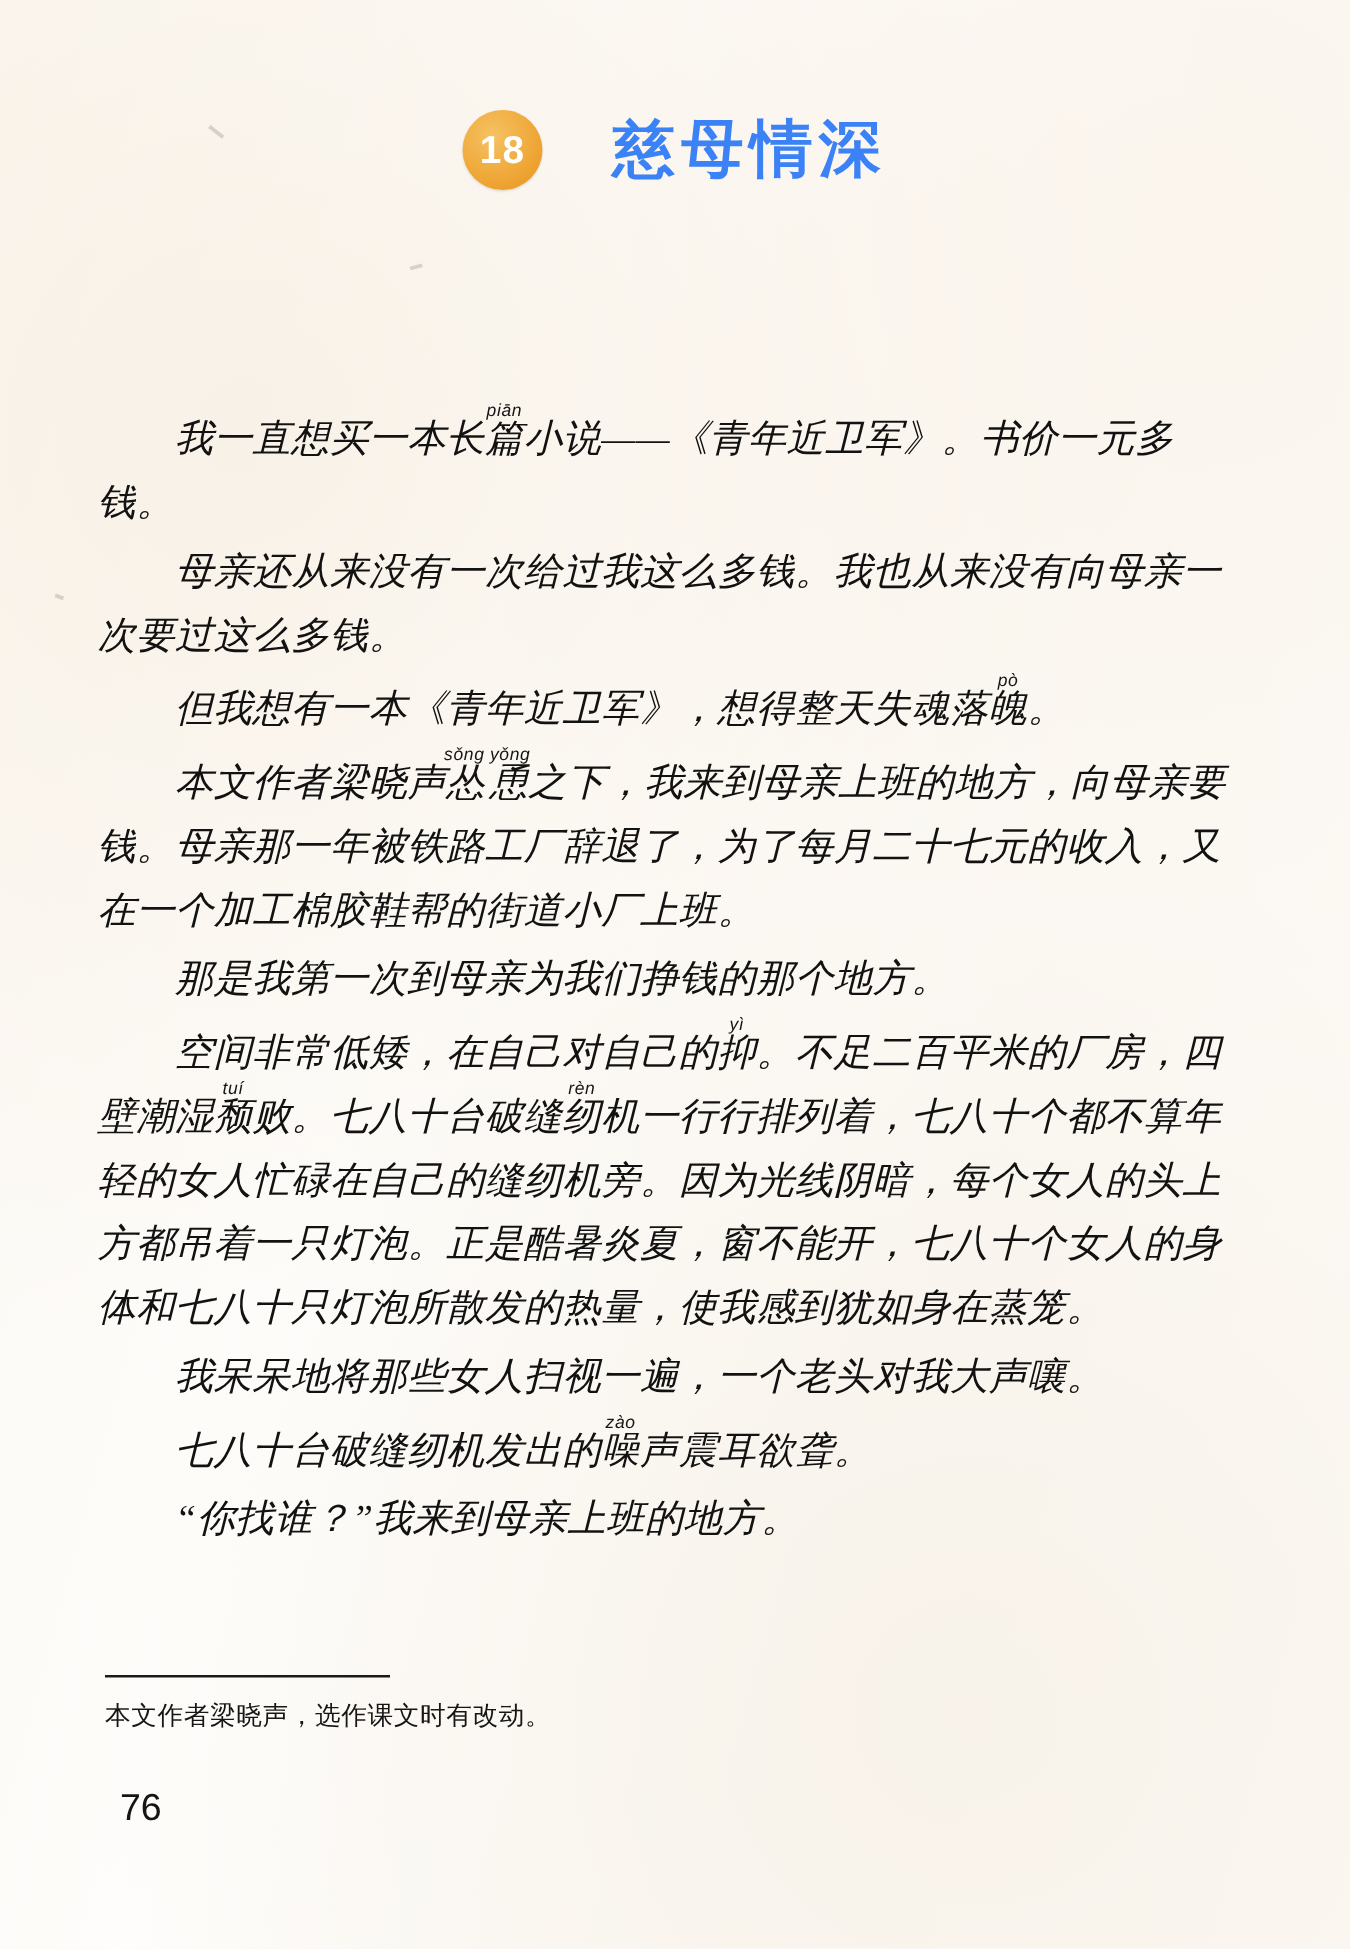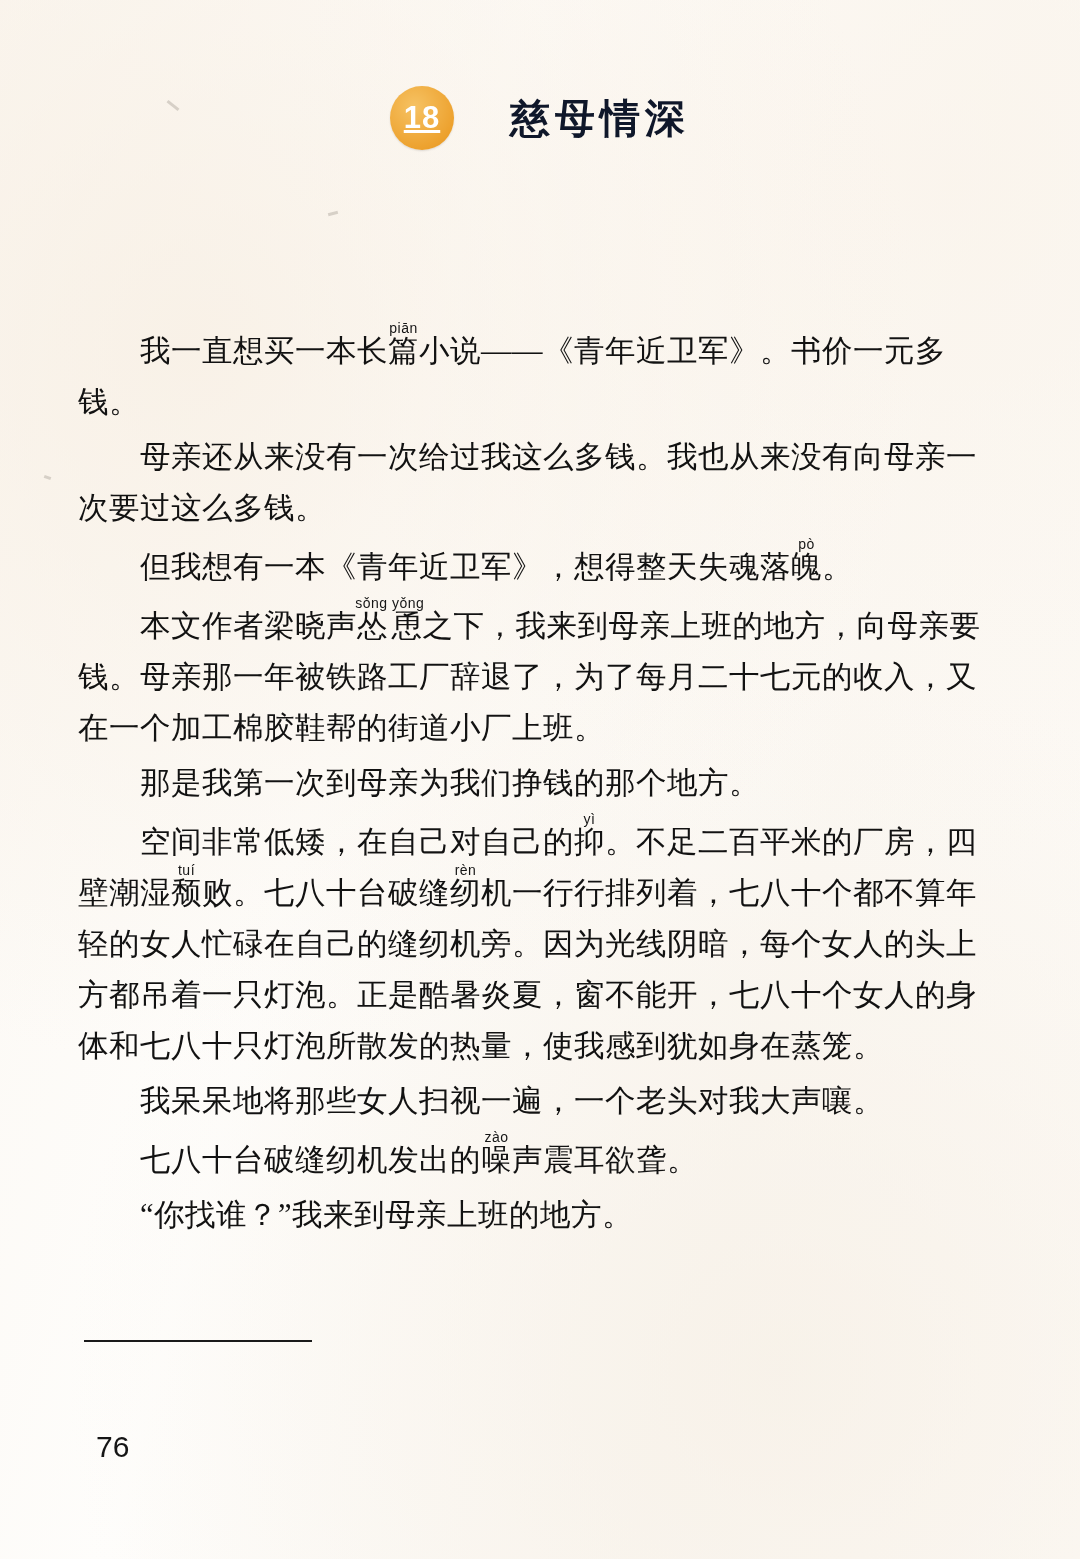--- a/index.html
+++ b/index.html
@@ -49,45 +49,45 @@
     background: radial-gradient(circle at 38% 32%, #f6c263 0%, #eda22f 70%, #e4941f 100%);
     color: #ffffff;
     font-family: "Liberation Sans", sans-serif;
     font-weight: bold;
     font-size: 31px;
     display: flex;
     align-items: center;
     justify-content: center;
     letter-spacing: 1px;
     box-shadow: 0 1px 2px rgba(0,0,0,0.12);
-    text-decoration: underline;
   }
   .lesson-title {
     margin-left: 56px;
-    font-size: 40px;
+    font-size: 50px;
     font-weight: bold;
     letter-spacing: 5px;
-    color: #0f172a;
+    color: #3b82f6;
     font-family: "Liberation Serif", "DejaVu Serif", serif;
   }
 
   
   .body-text {
     position: absolute;
     top: 322px;
     left: 78px;
     width: 912px;
     font-size: 30.5px;
     line-height: 51px;
     letter-spacing: 0.5px;
     color: #121212;
   }
   .para {
     margin: 0 0 4px 0;
     text-indent: 0;
+    font-style: italic;
   }
   .para .indent {
     display: inline-block;
     width: 62px;
   }
   
   ruby {
     ruby-position: over;
     -webkit-ruby-position: before;
   }
@@ -163,16 +163,17 @@
       <p class="para"><span class="indent"></span><span>但我想有一本《青年近卫军》，想得整天失魂落</span><ruby>魄<rt>pò</rt></ruby><span>。</span></p>
       <p class="para"><span class="indent"></span><span>本文作者梁晓声</span><ruby>怂恿<rt>sǒng yǒng</rt></ruby><span>之下，我来到母亲上班的地方，向母亲要钱。母亲那一年被铁路工厂辞退了，为了每月二十七元的收入，又在一个加工棉胶鞋帮的街道小厂上班。</span></p>
       <p class="para"><span class="indent"></span><span>那是我第一次到母亲为我们挣钱的那个地方。</span></p>
       <p class="para"><span class="indent"></span><span>空间非常低矮，在自己对自己的</span><ruby>抑<rt>yì</rt></ruby><span>。不足二百平米的厂房，四壁潮湿</span><ruby>颓<rt>tuí</rt></ruby><span>败。七八十台破缝</span><ruby>纫<rt>rèn</rt></ruby><span>机一行行排列着，七八十个都不算年轻的女人忙碌在自己的缝纫机旁。因为光线阴暗，每个女人的头上方都吊着一只灯泡。正是酷暑炎夏，窗不能开，七八十个女人的身体和七八十只灯泡所散发的热量，使我感到犹如身在蒸笼。</span></p>
       <p class="para"><span class="indent"></span><span>我呆呆地将那些女人扫视一遍，一个老头对我大声嚷。</span></p>
       <p class="para"><span class="indent"></span><span>七八十台破缝纫机发出的</span><ruby>噪<rt>zào</rt></ruby><span>声震耳欲聋。</span></p>
       <p class="para"><span class="indent"></span><span>“你找谁？”我来到母亲上班的地方。</span></p>
     </div>
 
   <div class="footnote-rule"></div>
+  <div class="footnote">本文作者梁晓声，选作课文时有改动。</div>
 
   <div class="page-number">76</div>
 
 </div>
 
 </body></html>

